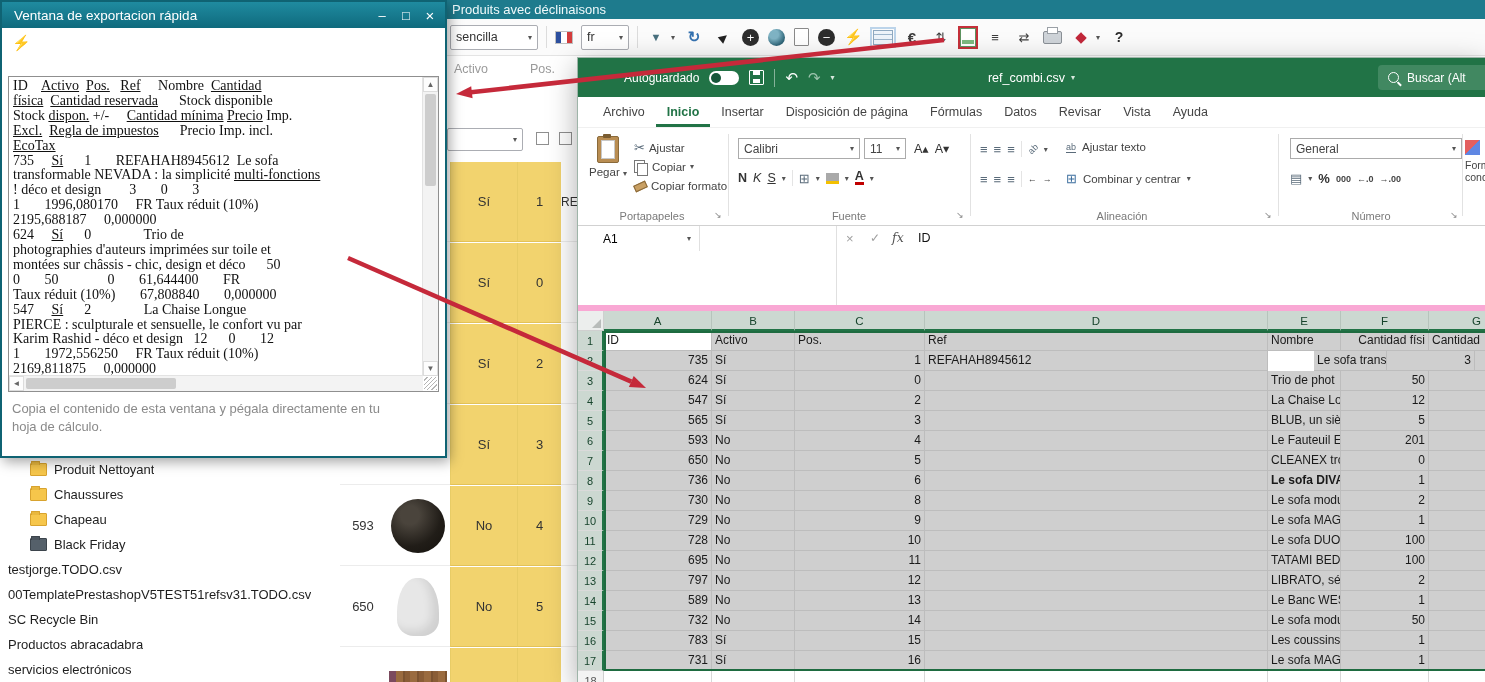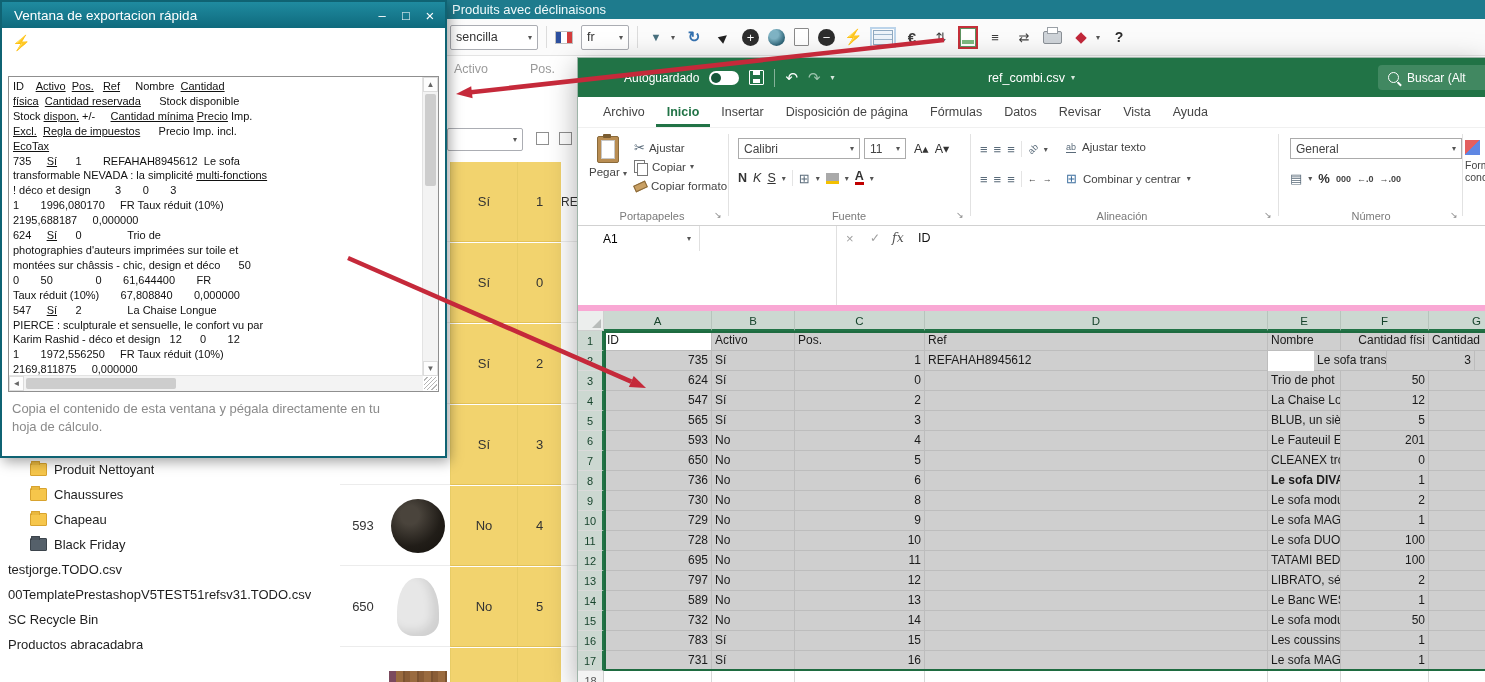--- a/index.html
+++ b/index.html
@@ -179,21 +179,21 @@
   .dlg-title{height:26px;background:linear-gradient(#1f8ba0,#0f6a7d);color:#fff;display:flex;
     align-items:center;padding:0 4px 0 12px;font-size:13.5px}
   .dlg-title-text{flex:1;white-space:nowrap}
   .dlg-btns{display:flex;gap:2px}
   .dbtn{width:22px;height:20px;display:flex;align-items:center;justify-content:center;font-size:13px;cursor:pointer}
   .dclose{font-size:15px}
   .dlg-flash{position:absolute;left:10px;top:32px;font-size:15px;color:#4a4a4a}
   .dlg-ta{position:absolute;left:6px;top:74px;width:431px;height:316px;border:1px solid #8f8f8f;
     background:#fff;box-sizing:border-box}
   .ta-content{position:absolute;left:4px;top:2px;right:16px;bottom:16px;overflow:hidden;
-    font-family:Liberation Sans, sans-serif;font-size:11px;line-height:14.9px;color:#111;white-space:pre}
+    font-family:Liberation Serif, serif;font-size:14px;line-height:14.9px;color:#111;white-space:pre}
   .ta-line{white-space:pre}
   .u{text-decoration:underline}
   .vscroll{position:absolute;right:0;top:0;bottom:15px;width:15px;background:#f3f3f3;border-left:1px solid #e3e3e3}
   .hscroll{position:absolute;left:0;bottom:0;right:15px;height:15px;background:#f3f3f3;border-top:1px solid #e3e3e3}
   .sarrow{position:absolute;width:15px;height:15px;display:flex;align-items:center;justify-content:center;
     font-size:8px;color:#666;background:#fdfdfd;border:1px solid #dcdcdc;box-sizing:border-box}
   .vscroll .sarrow{left:0;top:0}
   .vscroll .sarrow.sdown{top:auto;bottom:0}
   .hscroll .sarrow{left:0;top:0}
   .vthumb{position:absolute;left:2px;top:17px;width:11px;height:92px;background:#cdcdcd;border-radius:2px}
@@ -334,20 +334,23 @@
         </div>
         <div class="sb-item">
           <span class="sb-label">00TemplatePrestashopV5TEST51refsv31.TODO.csv</span>
         </div>
         <div class="sb-item">
           <span class="sb-label">SC Recycle Bin</span>
         </div>
         <div class="sb-item">
           <span class="sb-label">Productos abracadabra</span>
         </div>
+        <div class="sb-item">
+          <span class="sb-label">servicios electrónicos</span>
+        </div>
       </div>
   </div>
 
   <div class="xl">
     <div class="xl-title">
       <div class="xlt-left">
         <span>Autoguardado</span>
         <span class="toggle">
             <span class="knob"></span>
           </span>

